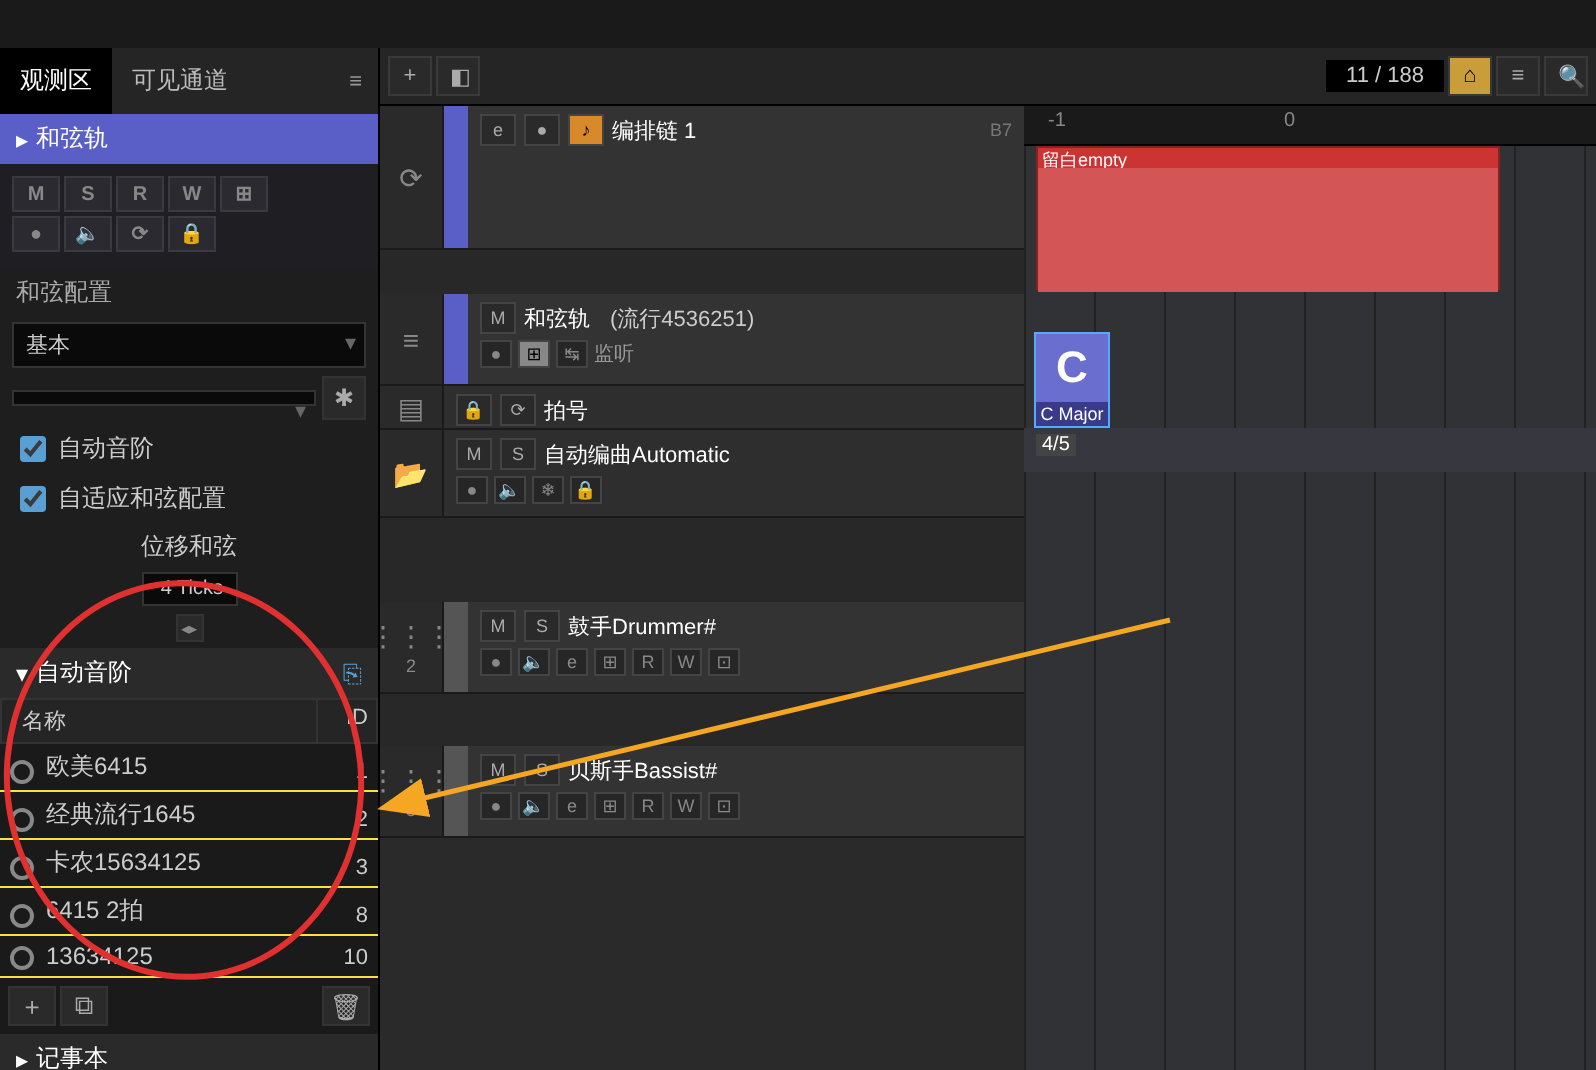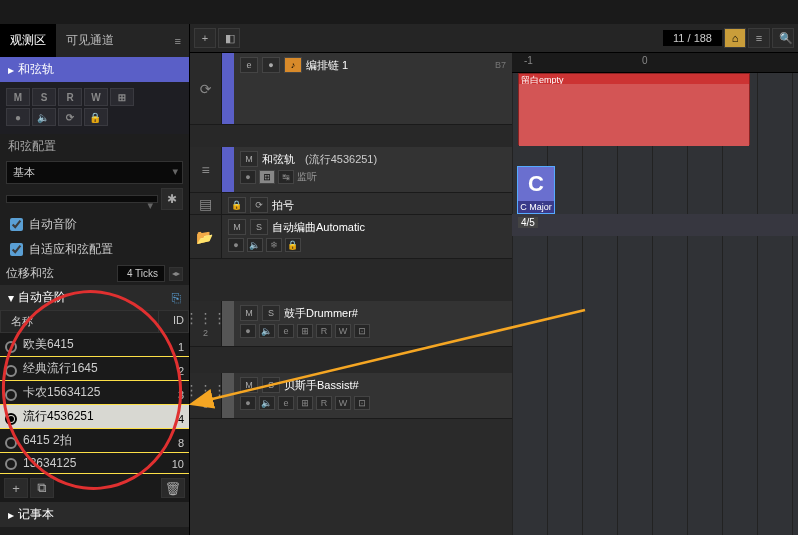--- a/index.html
+++ b/index.html
@@ -26,21 +26,21 @@
 .label-row { padding: 4px 8px; color: #aaa; font-size: 12px; }
 
 .dropdown-row { display: flex; gap: 3px; padding: 2px 6px; align-items: center; }
 .dropdown { flex: 1; background: #0a0a0a; border: 1px solid #333; color: #ccc; padding: 3px 6px; font-size: 11px; position: relative; }
 .dropdown::after { content: "▾"; position: absolute; right: 4px; color: #666; }
 .gear-btn { width: 22px; height: 22px; background: #2a2a2a; border: 1px solid #333; color: #aaa; cursor: pointer; font-size: 12px; }
 
 .checkbox-row { padding: 4px 10px; display: flex; align-items: center; gap: 6px; font-size: 12px; }
 .checkbox-row input { accent-color: #5a9fd4; }
 
-.param-row { display: flex; align-items: center; padding: 3px 6px; gap: 4px; }
+.param-row { display: flex; align-items: center; padding: 3px 6px; gap: 4px; flex-direction: column; }
 .param-row .lbl { flex: 1; font-size: 12px; }
 .param-value { background: #0a0a0a; border: 1px solid #333; padding: 2px 6px; font-size: 10px; width: 48px; text-align: right; }
 .arrow-btn { width: 14px; height: 14px; background: #2a2a2a; border: 1px solid #333; color: #888; font-size: 8px; }
 
 .version-table { background: #1a1a1a; }
 .version-table .header { display: flex; background: #252525; border: 1px solid #333; }
 .version-table .header .col-name { flex: 1; padding: 3px 10px; }
 .version-table .header .col-id { width: 30px; padding: 3px 4px; text-align: right; border-left: 1px solid #333; }
 .version-row { display: flex; align-items: flex-end; padding: 3px 5px; border-bottom: 1px solid #fde047; }
 .version-row .radio { width: 12px; height: 12px; border: 2px solid #888; border-radius: 50%; margin-right: 6px; position: relative; }
@@ -191,25 +191,20 @@
           <div class="version-row">
             <span class="radio"></span>
     <span class="name">经典流行1645</span>
     <span class="id">2</span>
           </div>
           <div class="version-row">
             <span class="radio"></span>
     <span class="name">卡农15634125</span>
     <span class="id">3</span>
           </div>
-          <div class="version-row selected">
-            <span class="radio"></span>
-    <span class="name">流行4536251</span>
-    <span class="id">4</span>
-          </div>
           <div class="version-row">
             <span class="radio"></span>
     <span class="name">6415 2拍</span>
     <span class="id">8</span>
           </div>
           <div class="version-row">
             <span class="radio"></span>
     <span class="name">13634125</span>
     <span class="id">10</span>
           </div>

